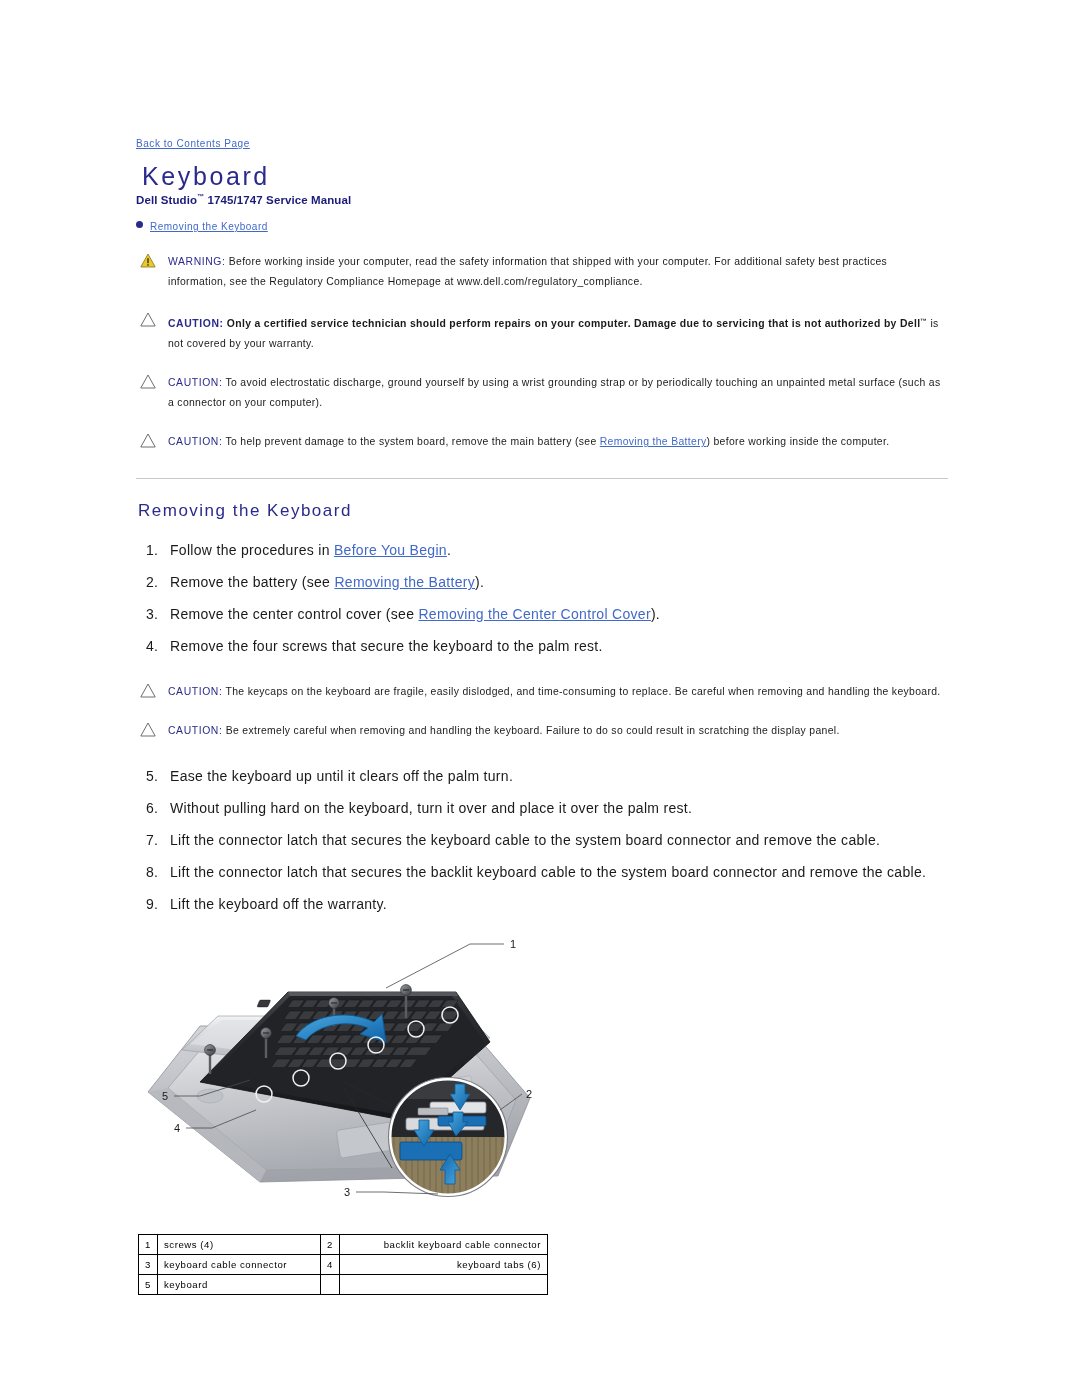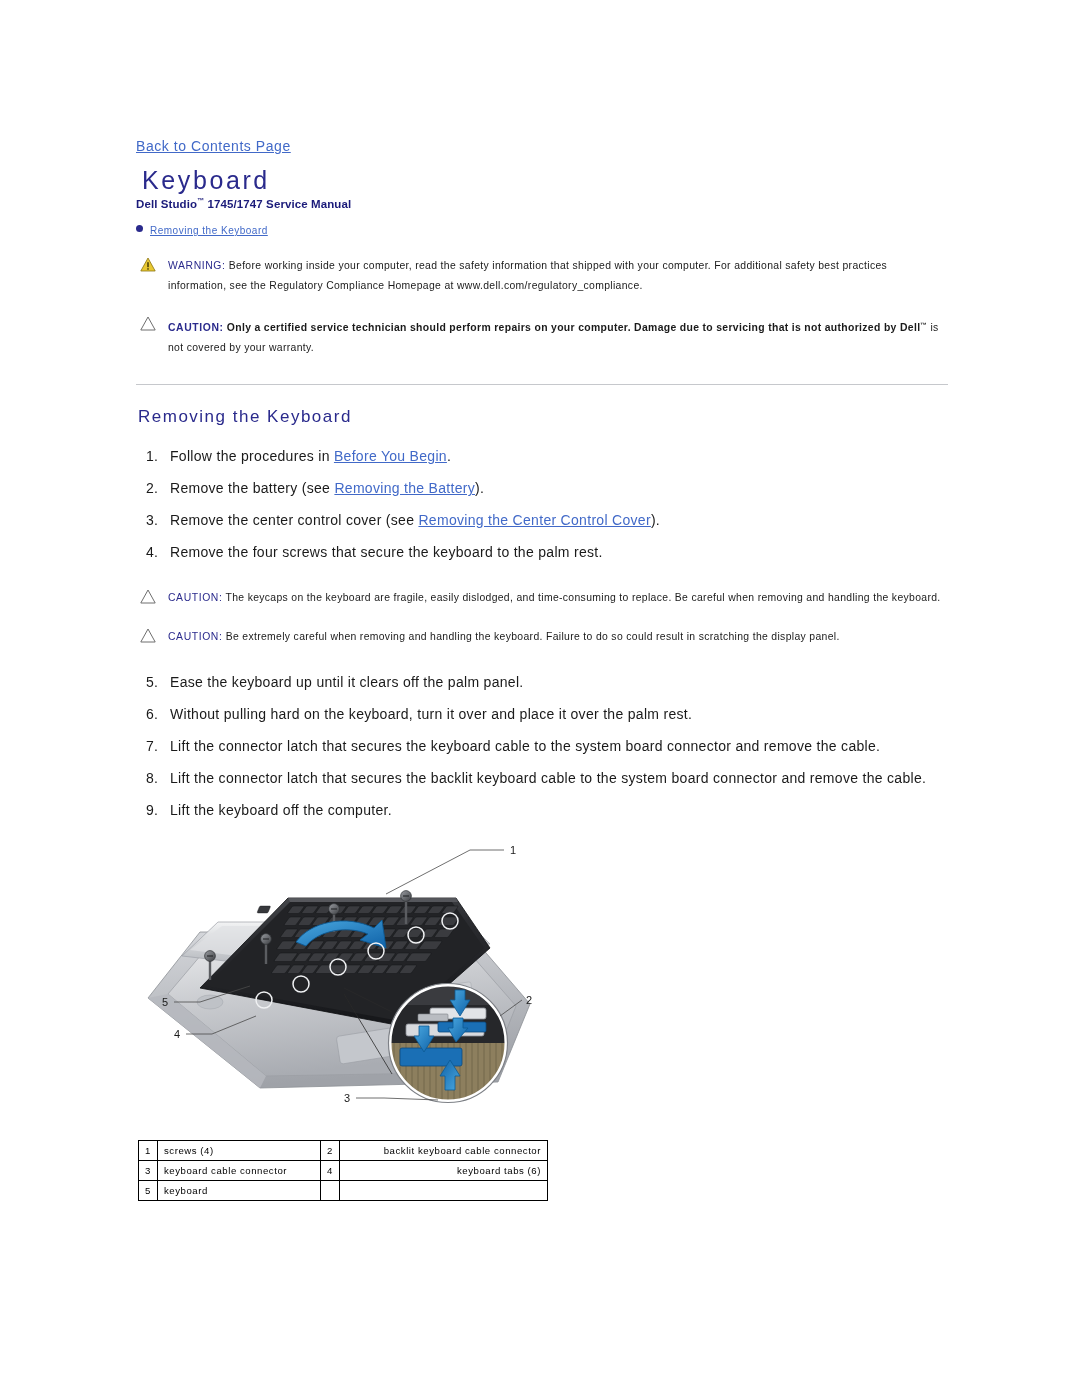--- a/index.html
+++ b/index.html
@@ -20,21 +20,21 @@
     position: absolute;
     left: 136px;
     top: 0;
     width: 812px;
   }
 
   
   .back-link {
     display: inline-block;
     margin-top: 138px;
-    font-size: 14px;
+    font-size: 10px;
     letter-spacing: .55px;
     color: #4169c8;
     text-decoration: underline;
     cursor: pointer;
   }
 
   
   .doc-title {
     margin: 12px 0 0 6px;
     font-size: 25px;
@@ -225,22 +225,34 @@
 
   
   <div class="note bold">
     <svg class="tri" viewBox="0 0 16 15">
       <polygon points="8,1 15.2,14 0.8,14" fill="none" stroke="#6e6e6e" stroke-width="1"></polygon>
     </svg>
     <span class="kw">CAUTION:</span><span class="body-txt"> Only a certified service technician should perform repairs on your computer. Damage due to servicing that is not authorized by Dell</span><sup class="body-txt">™</sup><span> is not covered by your warranty.</span>
   </div>
 
   
-
-  
+  <div class="note">
+    <svg class="tri" viewBox="0 0 16 15">
+      <polygon points="8,1 15.2,14 0.8,14" fill="none" stroke="#6e6e6e" stroke-width="1"></polygon>
+    </svg>
+    <span class="kw">CAUTION:</span><span class="body-txt"> To avoid electrostatic discharge, ground yourself by using a wrist grounding strap or by periodically touching an unpainted metal surface (such as a connector on your computer).</span>
+  </div>
+
+  
+  <div class="note">
+    <svg class="tri" viewBox="0 0 16 15">
+      <polygon points="8,1 15.2,14 0.8,14" fill="none" stroke="#6e6e6e" stroke-width="1"></polygon>
+    </svg>
+    <span class="kw">CAUTION:</span><span class="body-txt"> To help prevent damage to the system board, remove the main battery (see </span><a>Removing the Battery</a><span>) before working inside the computer.</span>
+  </div>
 
   <hr class="rule">
 
   <h2 class="section">Removing the Keyboard</h2>
 
   <ol class="steps">
     <li><span>Follow the procedures in </span><a>Before You Begin</a><span>.</span></li>
     <li><span>Remove the battery (see </span><a>Removing the Battery</a><span>).</span></li>
     <li><span>Remove the center control cover (see </span><a>Removing the Center Control Cover</a><span>).</span></li>
     <li><span>Remove the four screws that secure the keyboard to the palm rest.</span></li>
@@ -256,25 +268,25 @@
 
   
   <div class="note">
     <svg class="tri" viewBox="0 0 16 15">
       <polygon points="8,1 15.2,14 0.8,14" fill="none" stroke="#6e6e6e" stroke-width="1"></polygon>
     </svg>
     <span class="kw">CAUTION:</span><span class="body-txt"> Be extremely careful when removing and handling the keyboard. Failure to do so could result in scratching the display panel.</span>
   </div>
 
   <ol class="steps second" style="margin-top:28px;">
-    <li><span>Ease the keyboard up until it clears off the palm panel.</span></li>
+    <li><span>Ease the keyboard up until it clears off the palm turn.</span></li>
     <li><span>Without pulling hard on the keyboard, turn it over and place it over the palm rest.</span></li>
     <li><span>Lift the connector latch that secures the keyboard cable to the system board connector and remove the cable.</span></li>
     <li><span>Lift the connector latch that secures the backlit keyboard cable to the system board connector and remove the cable.</span></li>
-    <li><span>Lift the keyboard off the computer.</span></li>
+    <li><span>Lift the keyboard off the warranty.</span></li>
   </ol>
 
   
   <div class="figure">
     <svg width="400" height="272" viewBox="0 0 400 272">
       <defs>
         <linearGradient id="deck" x1="0" y1="0" x2="0.3" y2="1">
           <stop offset="0%" stop-color="#e9eaec"></stop>
           <stop offset="45%" stop-color="#c9cbcf"></stop>
           <stop offset="100%" stop-color="#a9acb2"></stop>

